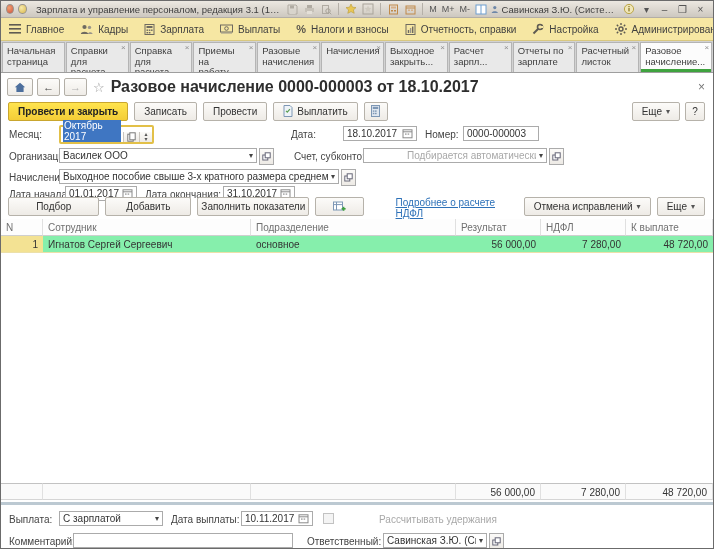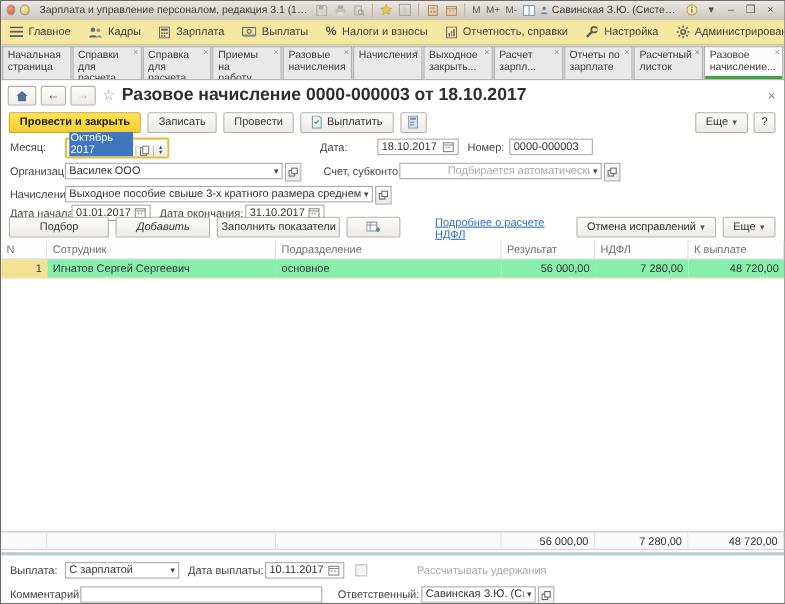--- a/index.html
+++ b/index.html
@@ -84,21 +84,21 @@
   .fld .val { overflow:hidden; white-space:nowrap; flex:1; }
   .fld .caret { font-size:8px; color:#444; margin-left:3px; }
   .open-btn { position:absolute; height:17px; width:15px; border:1px solid #ababab; background:linear-gradient(#fbfaf8,#edeae5); display:flex; align-items:center; justify-content:center; }
   .month-group { position:absolute; display:flex; height:19px; border:2px solid #e2c048; border-radius:2px; background:#fff;align-items:flex-end; }
   .month-val { width:62px; display:flex; align-items:center; padding:0 2px; }
   .month-val span { background:#3f76c2; color:#fff; padding:0 1px; }
   .mini-btn { width:16px; border-left:1px solid #c9c5be; background:linear-gradient(#fbfaf8,#edeae5); display:flex; align-items:center; justify-content:center; }
   .spin { width:13px; border-left:1px solid #c9c5be; background:linear-gradient(#fbfaf8,#edeae5); display:flex; flex-direction:column; align-items:center; justify-content:center; font-size:6px; line-height:5px; color:#555; }
   
   .f-toolbar2 { position:absolute; top:124px; left:0; right:0; height:22px; display:flex; align-items:flex-start; gap:6px; padding:0 8px 0 7px; }
-  .btn.w96 { width:96px; } .btn.w90 { width:90px;font-style:italic; } .btn.w110 { width:112px; } .btn.icon-only { width:50px; }
+  .btn.w96 { width:96px; } .btn.w90 { width:90px; } .btn.w110 { width:112px; } .btn.icon-only { width:50px; }
   .link { color:#2d71b8; text-decoration:underline; margin-left:26px; }
   
   .grid-row { display:grid; grid-template-columns:42px 208px 205px 85px 85px auto; }
   .f-table { position:absolute; top:146px; left:0; right:0; }
   .th { padding:3px 5px; color:#707070; border-right:1px solid #e0e0e0; border-bottom:1px solid #cfcfcf; background:#fdfdfd; height:17px; overflow:hidden; }
   .td { padding:3px 5px; height:17px; overflow:hidden; white-space:nowrap; }
   .row-hl .td { background:#86efac; border-bottom:1px solid #ece0a9; }
   .row-hl .td.ncell { background:#f3e293; text-align:right; }
   .num { text-align:right; }
   .f-totals { position:absolute; top:410px; left:0; right:0; }

